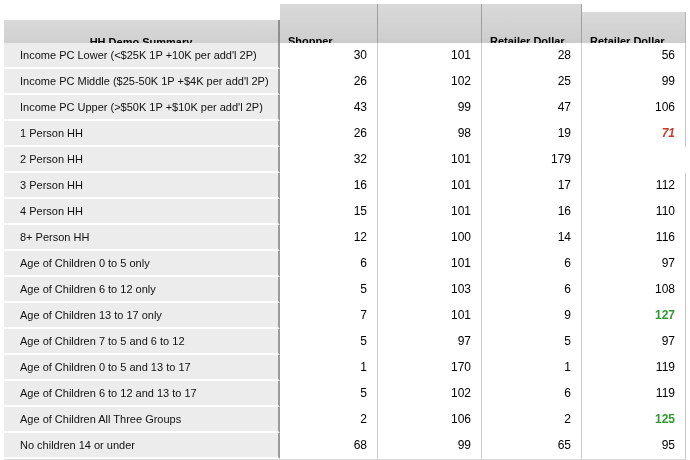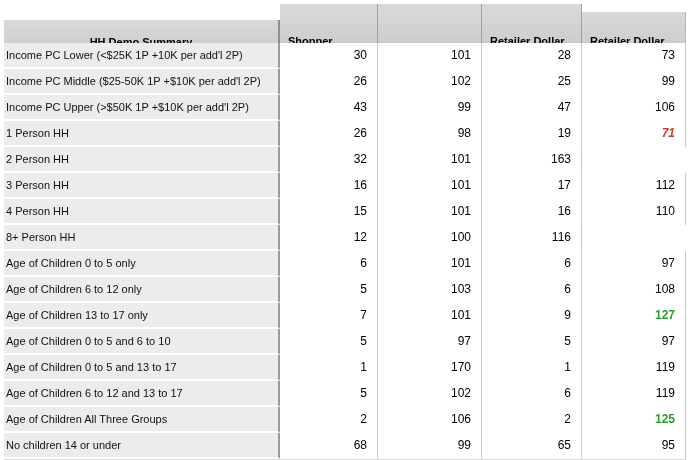--- a/index.html
+++ b/index.html
@@ -38,21 +38,21 @@
     margin-top: 16px;
   }
   .hcell.last { border-right: 1px solid #b5b5b5; margin-top: 8px; }
   .row { height: 26px; }
   .cell.label {
     background: #ececec;
     border-right: 2px solid #9b9b9b;
     border-bottom: 2px solid #ffffff;
     display: flex;
     align-items: center;
-    padding-left: 2px;
+    padding-left: 16px;
     font-size: 11px;
     color: #111;
     white-space: nowrap;
     overflow: hidden;
   }
   .cell.val {
     background: #ffffff;
     border-right: 1px solid #cccccc;
     text-align: right;
     padding-right: 10px;
@@ -75,24 +75,24 @@
     <div class="hcell">Shopper Index</div>
     <div class="hcell">Retailer Dollar Distribution</div>
     <div class="hcell last">Retailer Dollar Index</div>
   </div>
   <div>
       <div class="row">
         <div class="cell label">Income PC Lower (&lt;$25K 1P +10K per add'l 2P)</div>
         <div class="cell val">30</div>
         <div class="cell val">101</div>
         <div class="cell val">28</div>
-        <div class="cell val last">73</div>
+        <div class="cell val last">56</div>
       </div>
       <div class="row">
-        <div class="cell label">Income PC Middle ($25-50K 1P +$10K per add'l 2P)</div>
+        <div class="cell label">Income PC Middle ($25-50K 1P +$4K per add'l 2P)</div>
         <div class="cell val">26</div>
         <div class="cell val">102</div>
         <div class="cell val">25</div>
         <div class="cell val last">99</div>
       </div>
       <div class="row">
         <div class="cell label">Income PC Upper (&gt;$50K 1P +$10K per add'l 2P)</div>
         <div class="cell val">43</div>
         <div class="cell val">99</div>
         <div class="cell val">47</div>
@@ -102,40 +102,41 @@
         <div class="cell label">1 Person HH</div>
         <div class="cell val">26</div>
         <div class="cell val">98</div>
         <div class="cell val">19</div>
         <div class="cell val last low">71</div>
       </div>
       <div class="row">
         <div class="cell label">2 Person HH</div>
         <div class="cell val">32</div>
         <div class="cell val">101</div>
-        <div class="cell val last">163</div>
+        <div class="cell val last">179</div>
       </div>
       <div class="row">
         <div class="cell label">3 Person HH</div>
         <div class="cell val">16</div>
         <div class="cell val">101</div>
         <div class="cell val">17</div>
         <div class="cell val last">112</div>
       </div>
       <div class="row">
         <div class="cell label">4 Person HH</div>
         <div class="cell val">15</div>
         <div class="cell val">101</div>
         <div class="cell val">16</div>
         <div class="cell val last">110</div>
       </div>
       <div class="row">
         <div class="cell label">8+ Person HH</div>
         <div class="cell val">12</div>
         <div class="cell val">100</div>
+        <div class="cell val">14</div>
         <div class="cell val last">116</div>
       </div>
       <div class="row">
         <div class="cell label">Age of Children 0 to 5 only</div>
         <div class="cell val">6</div>
         <div class="cell val">101</div>
         <div class="cell val">6</div>
         <div class="cell val last">97</div>
       </div>
       <div class="row">
@@ -146,21 +147,21 @@
         <div class="cell val last">108</div>
       </div>
       <div class="row">
         <div class="cell label">Age of Children 13 to 17 only</div>
         <div class="cell val">7</div>
         <div class="cell val">101</div>
         <div class="cell val">9</div>
         <div class="cell val last high">127</div>
       </div>
       <div class="row">
-        <div class="cell label">Age of Children 0 to 5 and 6 to 10</div>
+        <div class="cell label">Age of Children 7 to 5 and 6 to 12</div>
         <div class="cell val">5</div>
         <div class="cell val">97</div>
         <div class="cell val">5</div>
         <div class="cell val last">97</div>
       </div>
       <div class="row">
         <div class="cell label">Age of Children 0 to 5 and 13 to 17</div>
         <div class="cell val">1</div>
         <div class="cell val">170</div>
         <div class="cell val">1</div>

